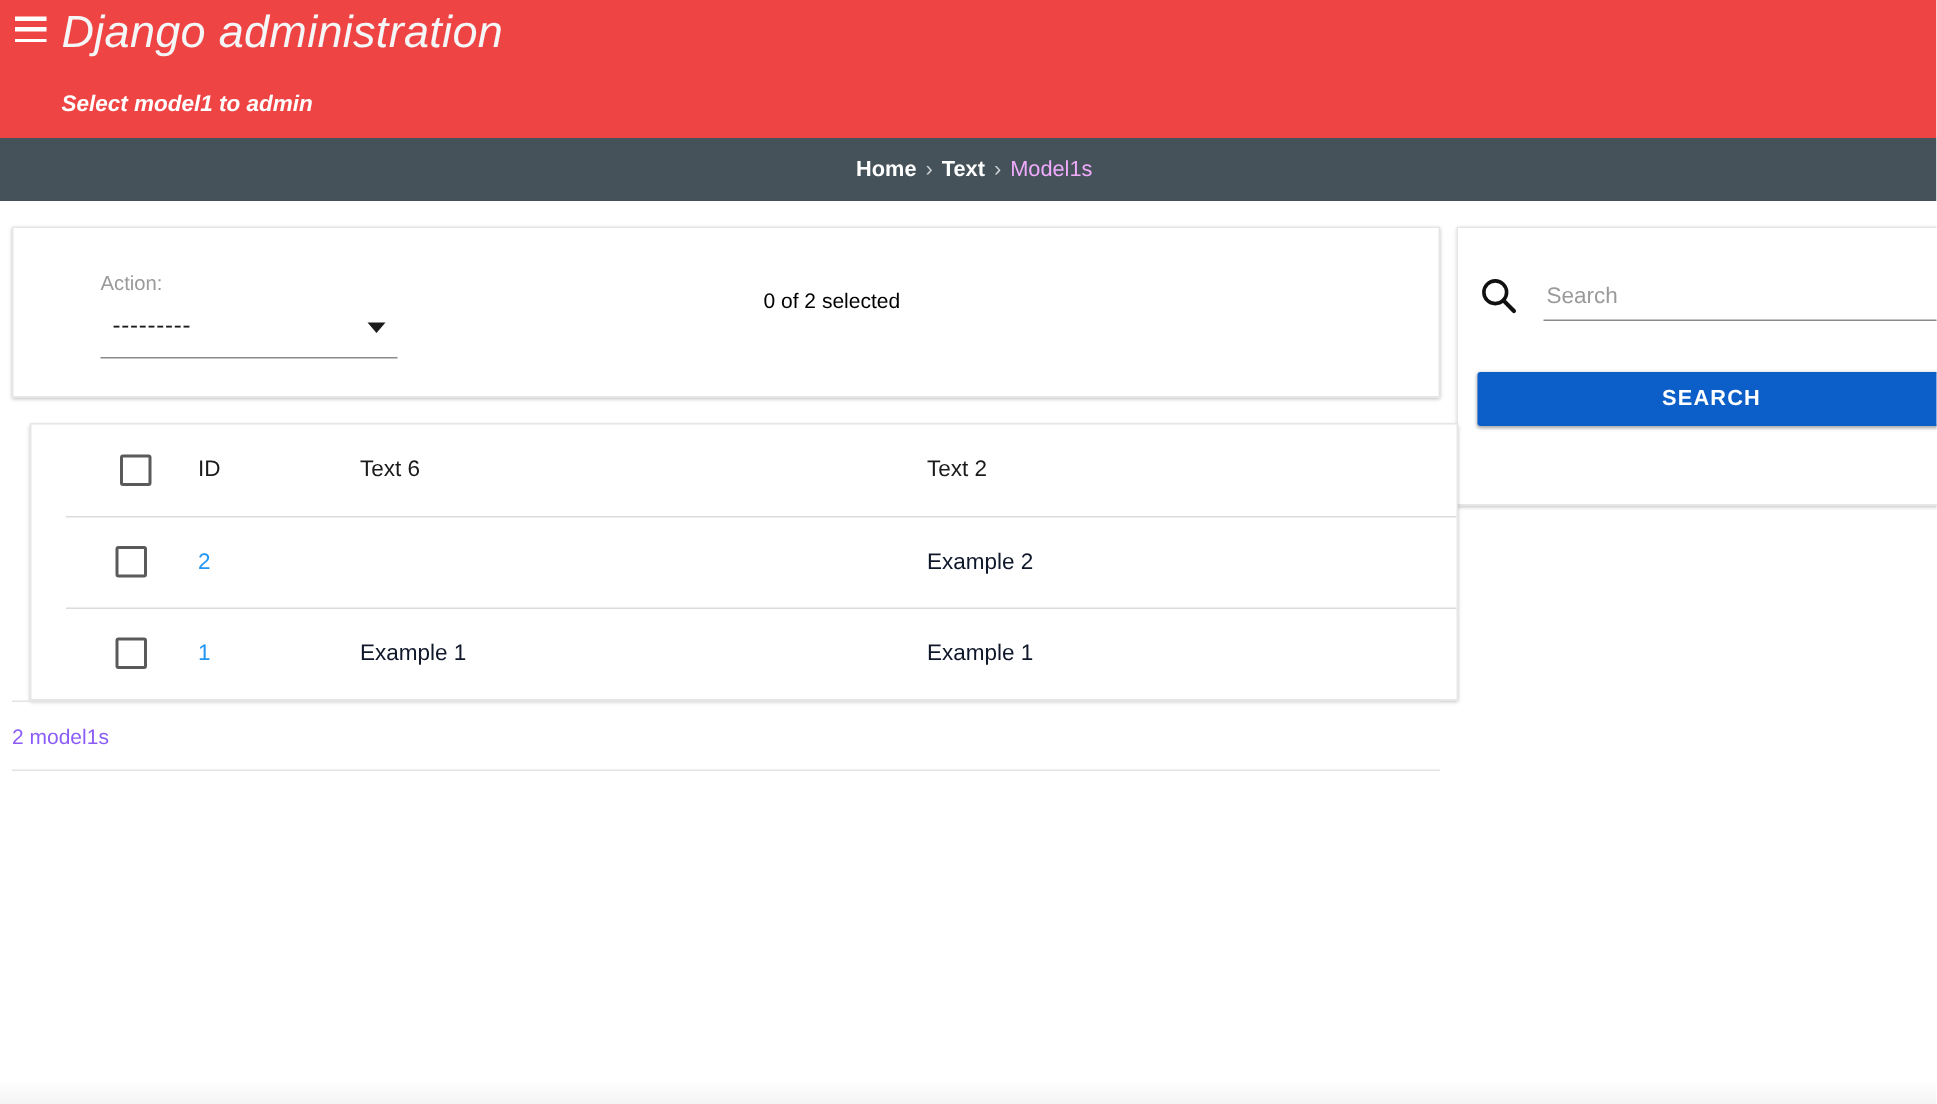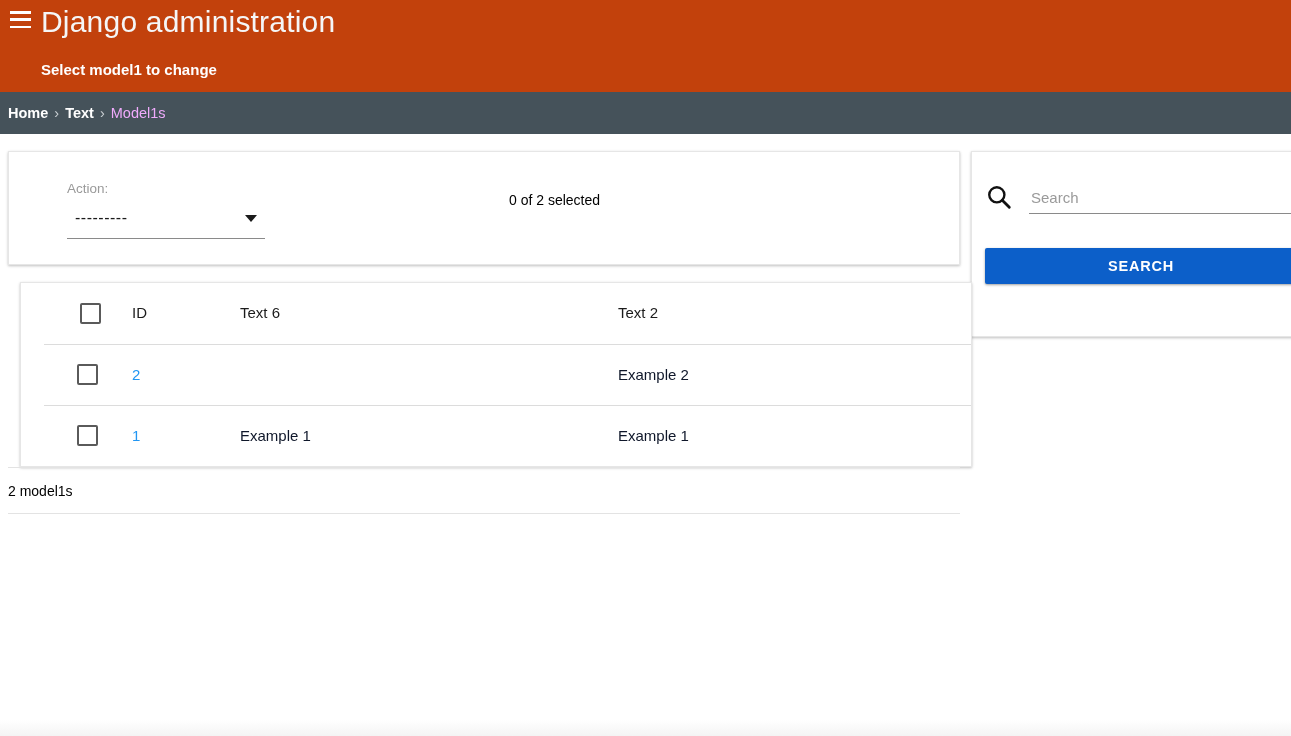--- a/index.html
+++ b/index.html
@@ -8,21 +8,22 @@
     width: 1291px; height: 736px;
     background: #ffffff;
     font-family: "Liberation Sans", sans-serif;
     overflow: hidden;
   }
   #page { position: relative; width: 1291px; height: 736px; background: #fff; }
 
   
   .header {
     position: absolute; left: 0; top: 0; width: 1291px; height: 92px;
-    background: #c2410c;
+    background: #ef4444;
+    font-style: italic;
   }
   .hamburger {
     position: absolute; left: 10px; top: 11px;
     width: 21px; height: 17px;
     display: flex; flex-direction: column; justify-content: space-between;
     cursor: pointer;
   }
   .hamburger span { display: block; height: 2.5px; width: 21px; background: #ffffff; }
   .brand {
     position: absolute; left: 41px; top: 2px;
@@ -41,21 +42,21 @@
   }
   .user-tools .strong { font-weight: bold; }
   .user-tools a { color: #ffffff; text-decoration: none; font-weight: bold; }
   .user-tools .sep { color: #ffffff; font-weight: normal; }
 
   
   .breadcrumbs {
     position: absolute; left: 0; top: 92px; width: 1291px; height: 42px;
     background: #45525a;
     display: flex; align-items: center; padding-left: 8px;
-    font-size: 14.5px; white-space: nowrap;
+    font-size: 14.5px; white-space: nowrap; justify-content: center;
   }
   .breadcrumbs a { color: #ffffff; font-weight: bold; text-decoration: none; }
   .breadcrumbs .crumb-sep { color: #c9cfd3; margin: 0 6px; font-weight: normal; }
   .breadcrumbs .current { color: #f0abfc; font-weight: normal; }
 
   
   .content { position: absolute; left: 0; top: 134px; width: 1291px; bottom: 0; }
 
   .card {
     background: #ffffff;
@@ -157,40 +158,40 @@
   .c-id-cell { padding-left: 9px; }
   .c-t1 { padding-left: 8px; }
   .c-t2 { padding-left: 8px; }
 
   
   .result-count-wrap {
     position: absolute; left: 8px; top: 333px; width: 952px; height: 47px;
     border-top: 1px solid #e3e3e3; border-bottom: 1px solid #e3e3e3;
     display: flex; align-items: center;
   }
-  .result-count { font-size: 14px; color: #000000; line-height: 20px; }
+  .result-count { font-size: 14px; color: #8b5cf6; line-height: 20px; }
 
   .bottom-band {
     position: absolute; left: 0; bottom: 0; width: 1291px; height: 16px;
     background: linear-gradient(to bottom, #ffffff 0%, #f4f4f4 100%);
   }
 </style>
 </head>
 <body>
 
 <div id="page">
 
   <div class="header">
     <div class="hamburger">
       <span></span>
       <span></span>
       <span></span>
     </div>
     <a class="brand" href="#">Django administration</a>
-    <div class="page-subtitle">Select model1 to change</div>
+    <div class="page-subtitle">Select model1 to admin</div>
   </div>
 
   <div class="breadcrumbs">
     <a href="#">Home</a>
     <span class="crumb-sep">›</span>
     <a href="#">Text</a>
     <span class="crumb-sep">›</span>
     <span class="current">Model1s</span>
   </div>
 

